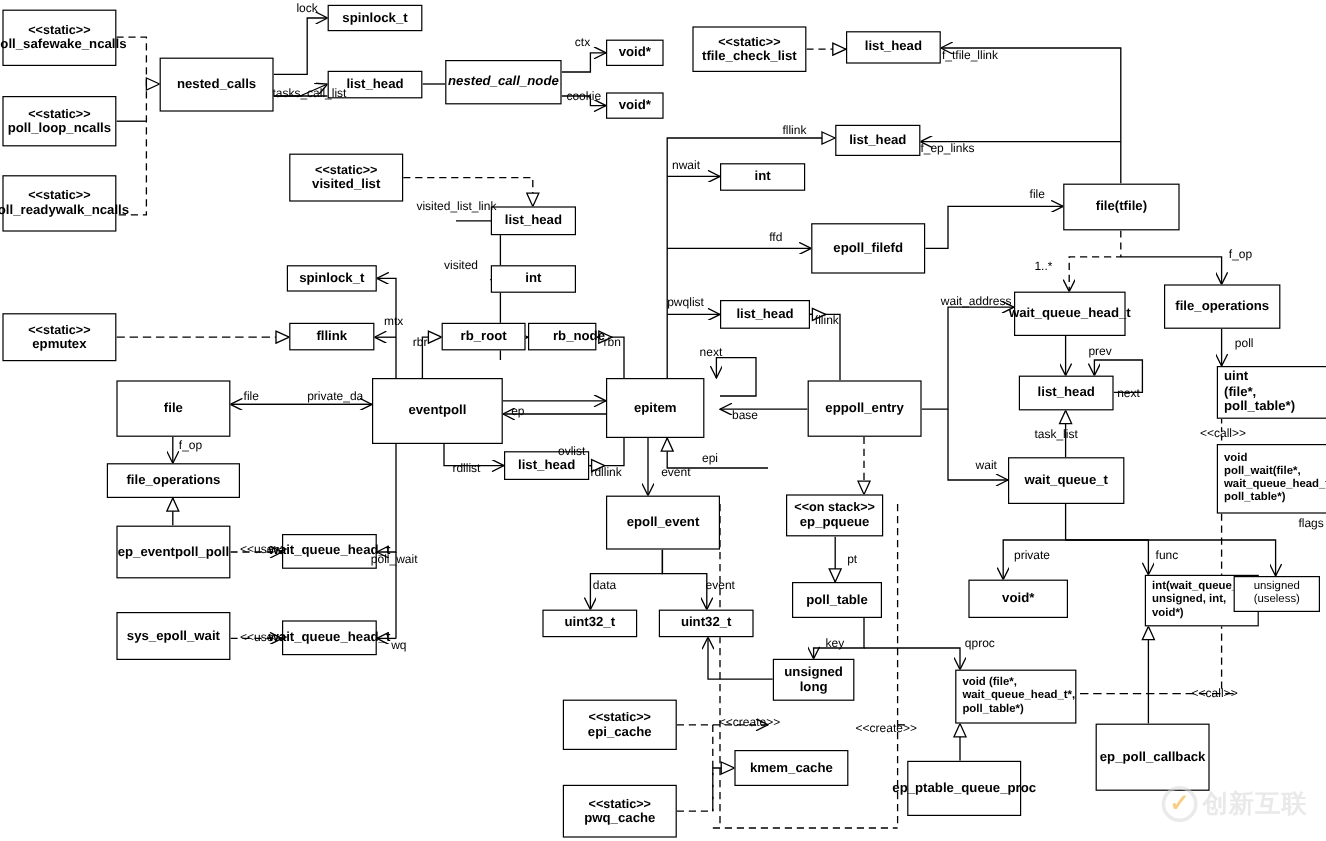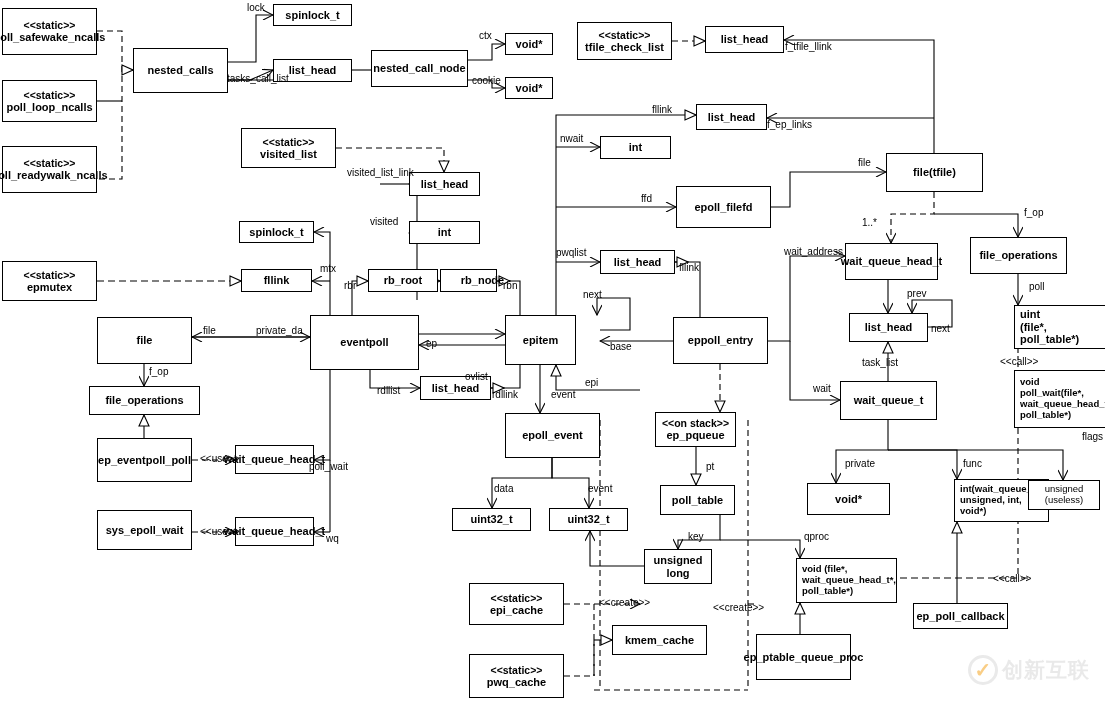--- a/index.html
+++ b/index.html
@@ -204,21 +204,21 @@
       <div class="box" style="left: 133px; top: 48px; width: 95px; height: 45px;">
         <span class="ttl" style="white-space: pre-line;">nested_calls</span>
       </div>
       <div class="box" style="left: 273px; top: 4px; width: 79px; height: 22px;">
         <span class="ttl" style="white-space: pre-line;">spinlock_t</span>
       </div>
       <div class="box" style="left: 273px; top: 59px; width: 79px; height: 23px;">
         <span class="ttl" style="white-space: pre-line;">list_head</span>
       </div>
       <div class="box" style="left: 371px; top: 50px; width: 97px; height: 37px;">
-        <span class="ttl" style="white-space: pre-line;">nested_call_node</span>
+        <span class="ttl" style="white-space: pre-line; font-style: italic;">nested_call_node</span>
       </div>
       <div class="box" style="left: 505px; top: 33px; width: 48px; height: 22px;">
         <span class="ttl" style="white-space: pre-line;">void*</span>
       </div>
       <div class="box" style="left: 505px; top: 77px; width: 48px; height: 22px;">
         <span class="ttl" style="white-space: pre-line;">void*</span>
       </div>
       <div class="box" style="left: 577px; top: 22px; width: 95px; height: 38px;">
         <span class="stereo">&lt;&lt;static&gt;&gt;</span>
         <span class="ttl" style="white-space: pre-line;">tfile_check_list</span>
@@ -288,21 +288,21 @@
       </div>
       <div class="box" style="left: 840px; top: 381px; width: 97px; height: 39px;">
         <span class="ttl" style="white-space: pre-line;">wait_queue_t</span>
       </div>
       <div class="box" style="left: 97px; top: 317px; width: 95px; height: 47px;">
         <span class="ttl" style="white-space: pre-line;">file</span>
       </div>
       <div class="box" style="left: 310px; top: 315px; width: 109px; height: 55px;">
         <span class="ttl" style="white-space: pre-line;">eventpoll</span>
       </div>
-      <div class="box" style="left: 505px; top: 315px; width: 71px; height: 50px;">
+      <div class="box" style="left: 505px; top: 315px; width: 82px; height: 50px;">
         <span class="ttl" style="white-space: pre-line;">epitem</span>
       </div>
       <div class="box" style="left: 673px; top: 317px; width: 95px; height: 47px;">
         <span class="ttl" style="white-space: pre-line;">eppoll_entry</span>
       </div>
       <div class="box" style="left: 89px; top: 386px; width: 111px; height: 29px;">
         <span class="ttl" style="white-space: pre-line;">file_operations</span>
       </div>
       <div class="box" style="left: 420px; top: 376px; width: 71px; height: 24px;">
         <span class="ttl" style="white-space: pre-line;">list_head</span>
@@ -349,21 +349,21 @@
       </div>
       <div class="box plain" style="left: 1028px; top: 480px; width: 72px; height: 30px; font-size: 9.5px;">
         <span class="ttl" style="white-space: pre-line; font-weight: normal;">unsigned
 (useless)</span>
       </div>
       <div class="box left" style="left: 752px; top: 558px; width: 101px; height: 45px; font-size: 9.5px;">
         <span class="ttl" style="white-space: pre-line;">void (file*,
 wait_queue_head_t*,
 poll_table*)</span>
       </div>
-      <div class="box" style="left: 913px; top: 603px; width: 95px; height: 26px;">
+      <div class="box" style="left: 913px; top: 603px; width: 95px; height: 56px;">
         <span class="ttl" style="white-space: pre-line;">ep_poll_callback</span>
       </div>
       <div class="box" style="left: 756px; top: 634px; width: 95px; height: 46px;">
         <span class="ttl" style="white-space: pre-line;">ep_ptable_queue_proc</span>
       </div>
       <div class="box" style="left: 469px; top: 583px; width: 95px; height: 42px;">
         <span class="stereo">&lt;&lt;static&gt;&gt;</span>
         <span class="ttl" style="white-space: pre-line;">epi_cache</span>
       </div>
       <div class="box" style="left: 469px; top: 654px; width: 95px; height: 44px;">

